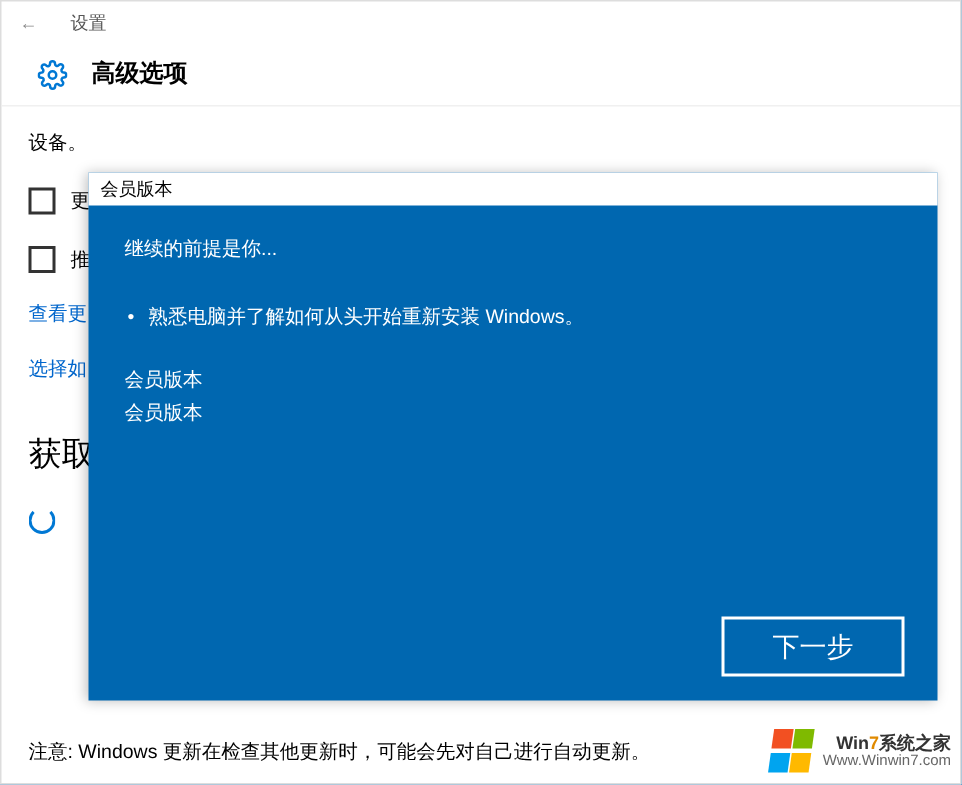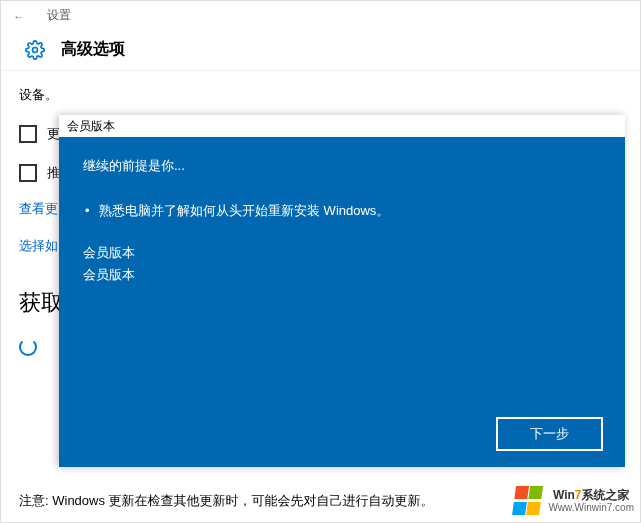--- a/index.html
+++ b/index.html
@@ -85,32 +85,32 @@
   .dialog-links div { cursor:pointer; }
   .dialog-footer {
     position:absolute;
     bottom:16px; right:22px;
   }
   .next-btn {
     background:transparent;
     border:2px solid #fff;
     color:#fff;
     padding:6px 32px;
-    font-size:13px;
+    font-size:18px;
     font-family:inherit;
     cursor:pointer;
   }
 
   
   .watermark {
     position:absolute;
     right:6px; bottom:6px;
     display:flex; align-items:center;
     font-size:10px; color:#666;
-    text-align:center;
+    text-align:right;
     line-height:1.1;
   }
   .watermark .win-ico {
     width:30px; height:30px;
     display:flex; flex-wrap:wrap;
     margin-right:4px;
     transform: skewX(-8deg);
     gap:1px;
   }
   .watermark .win-ico div { width:13px; height:13px; }

